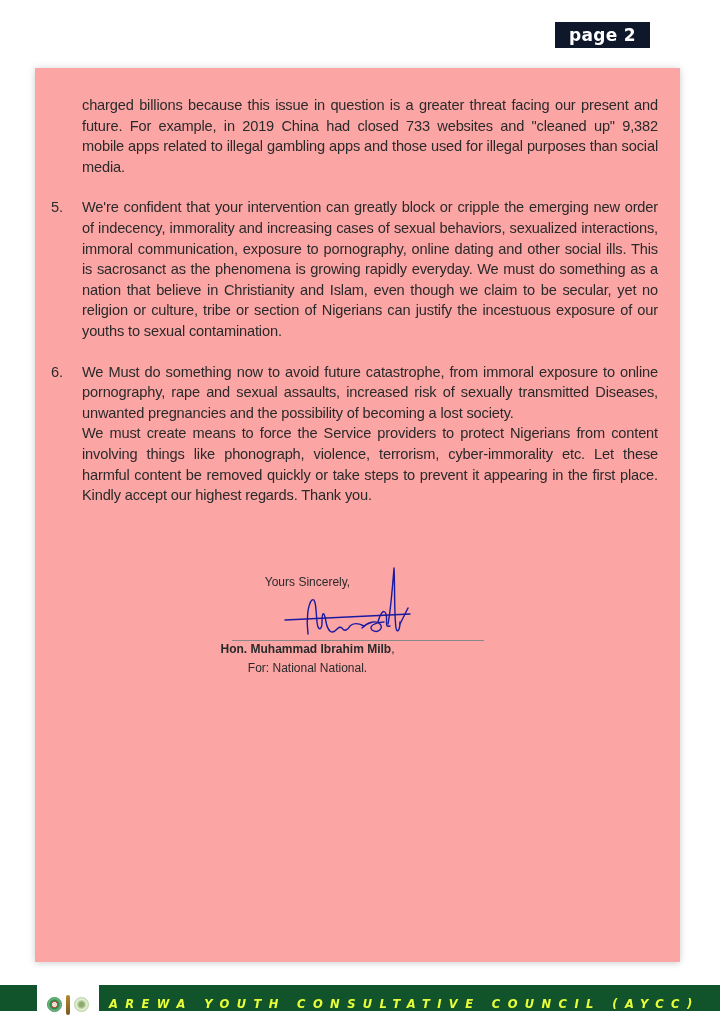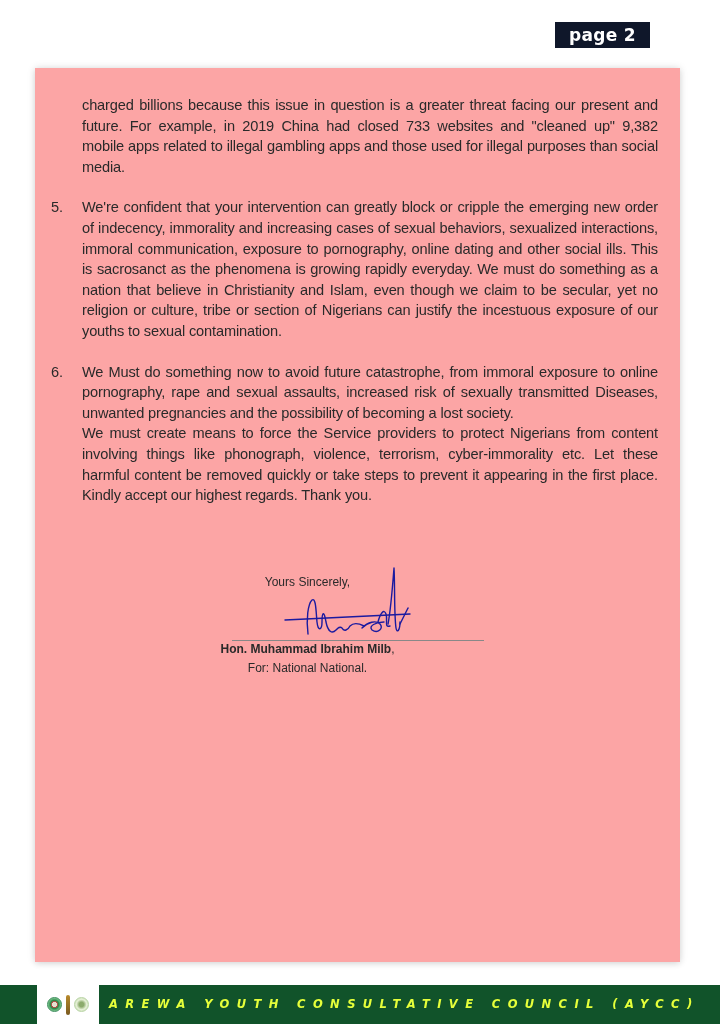--- a/index.html
+++ b/index.html
@@ -38,21 +38,21 @@
     .yours { position: relative; left: 0; display: block; }
     .sig-area { position: relative; height: 48px; }
     .signature-svg { position: absolute; left: 245px; top: -28px; }
     .sig-line {
       position: absolute; left: 197px; top: 48px; width: 252px; height: 1px; background: #888;
     }
     .signer-name { font-weight: bold; margin-top: 0; display: block; }
     .signer-name .comma { font-weight: normal; }
 
     .footer {
-      position: absolute; left: 0; top: 985px; width: 720px; height: 39px; background: #11532a;
+      position: absolute; left: 0; top: 985px; width: 720px; height: 26px; background: #11532a;
     }
     .footer-logos {
       position: absolute; left: 37px; top: 0; width: 62px; height: 39px; background: #ffffff;
       display: flex; align-items: center; justify-content: center; gap: 4px;
     }
     .logo-circle {
       width: 15px; height: 15px; border-radius: 50%;
     }
     .logo-1 { background: radial-gradient(circle, #e6e0d0 25%, #c44 30%, #2a8a4a 45%, #7cc48c 70%); border: 1px solid #3c8c5c; }
     .logo-2 { width: 4px; height: 20px; border-radius: 2px; background: linear-gradient(#b88a2c, #7a5a20); }

